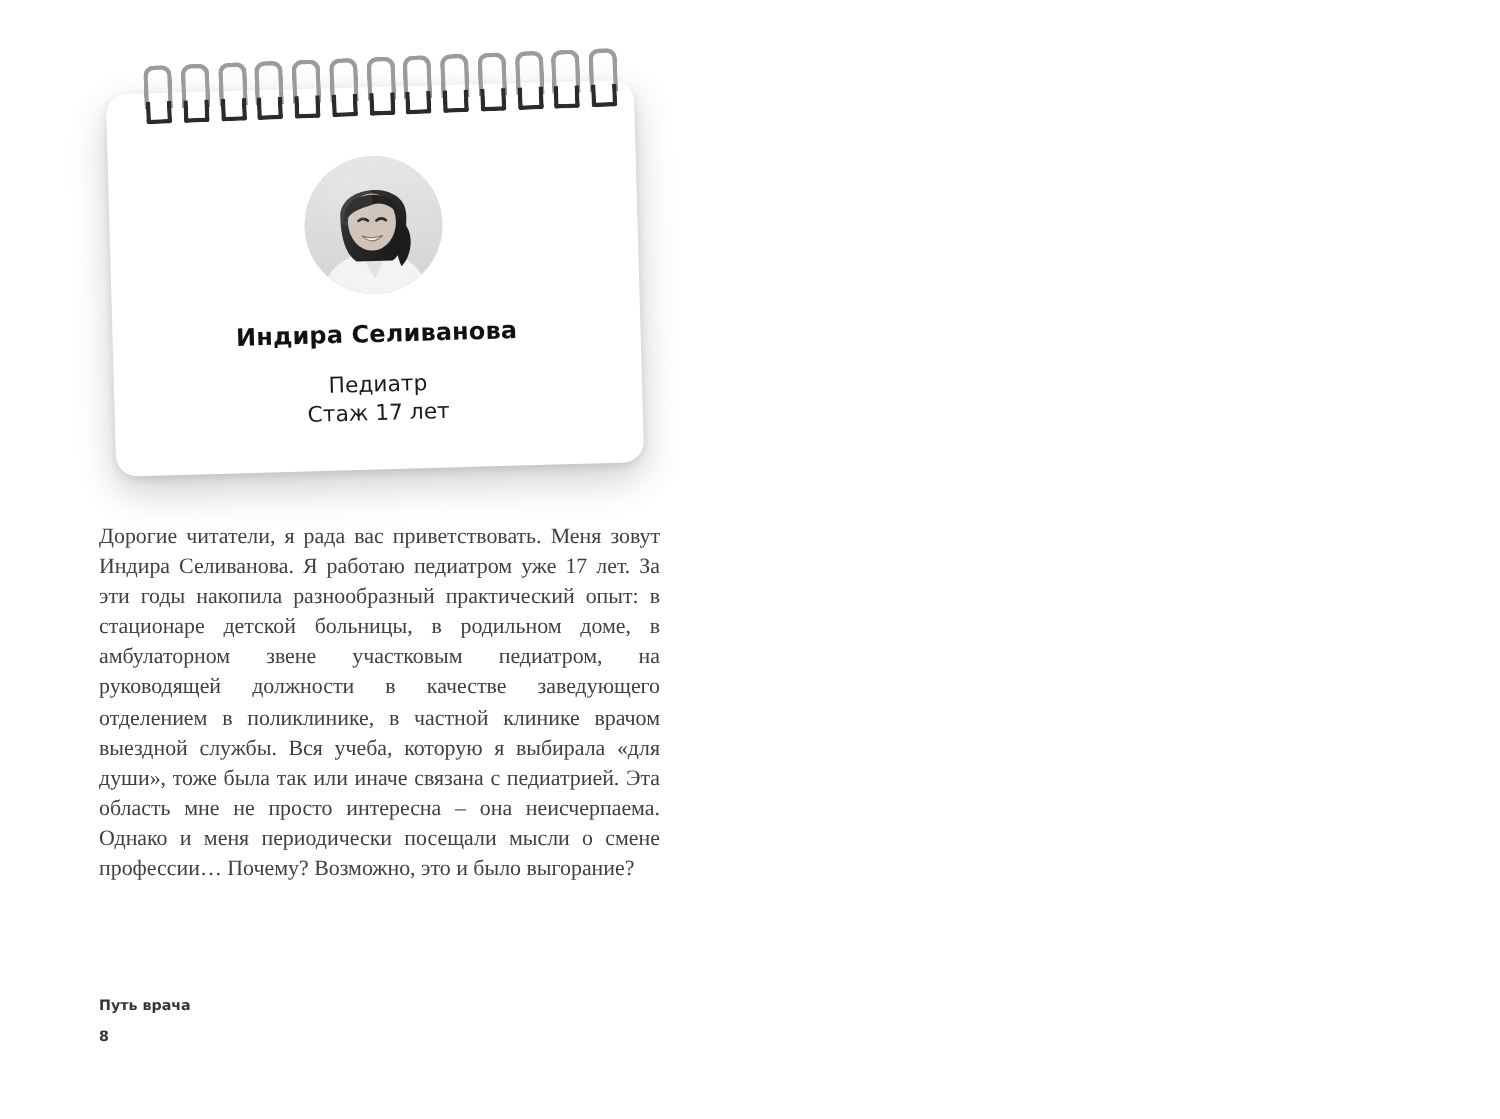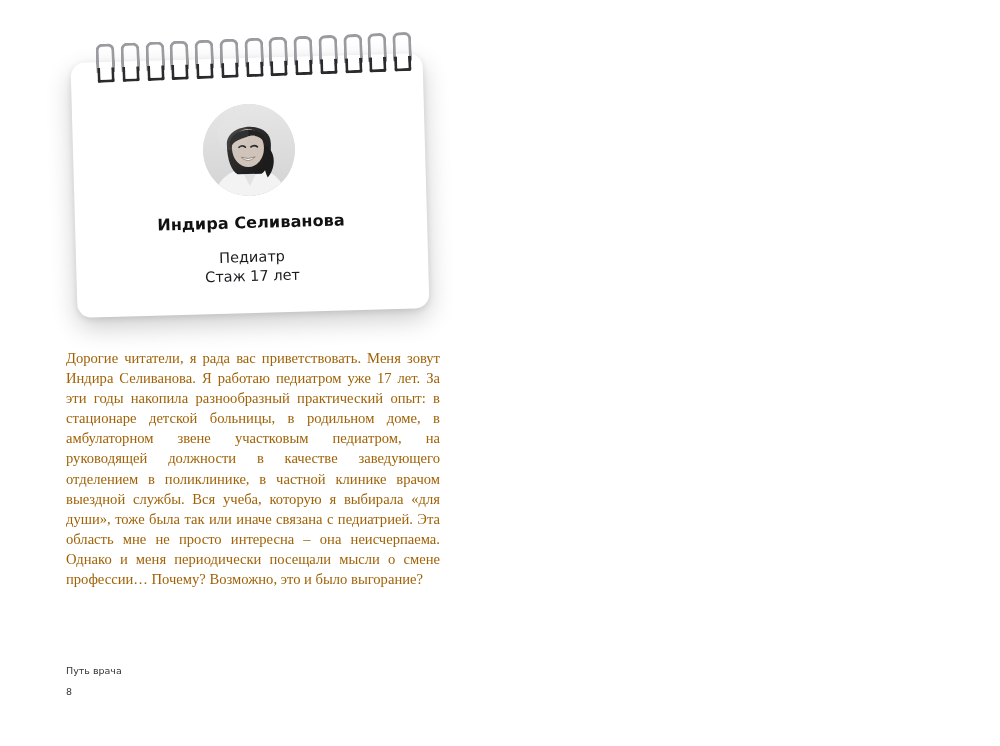--- a/index.html
+++ b/index.html
@@ -150,21 +150,21 @@
     color: #1b1b1f;
   }
 
   
   .col {
     position: absolute;
     text-align: justify;
     text-justify: inter-word;
     font-size: 14.6px;
     line-height: 20.1px;
-    color: #a16207;
+    color: #404040;
     hyphens: manual;
   }
   .col-left {
     left: 66px;
     top: 348px;
     width: 374px;
   }
   .col p {
     margin: 0;
     text-indent: 22px;
@@ -172,21 +172,21 @@
   .col p.noindent { text-indent: 0; }
 
   
   .footer {
     position: absolute;
     font-family: "DejaVu Sans", "Liberation Sans", sans-serif;
     font-size: 9.5px;
     color: #35353a;
     line-height: 21px;
   }
-  .footer-left  { left: 66px;  top: 660px; text-align: left; }
+  .footer-left  { left: 66px;  top: 660px; text-align: left; font-weight: bold; }
   .footer .pageno { font-size: 9.5px; color: #35353a; }
   .footer-left .pageno { text-align: left; }
 </style>
 </head>
 <body>
 
 <div class="spread">
 
   <div class="page page-left">
 

